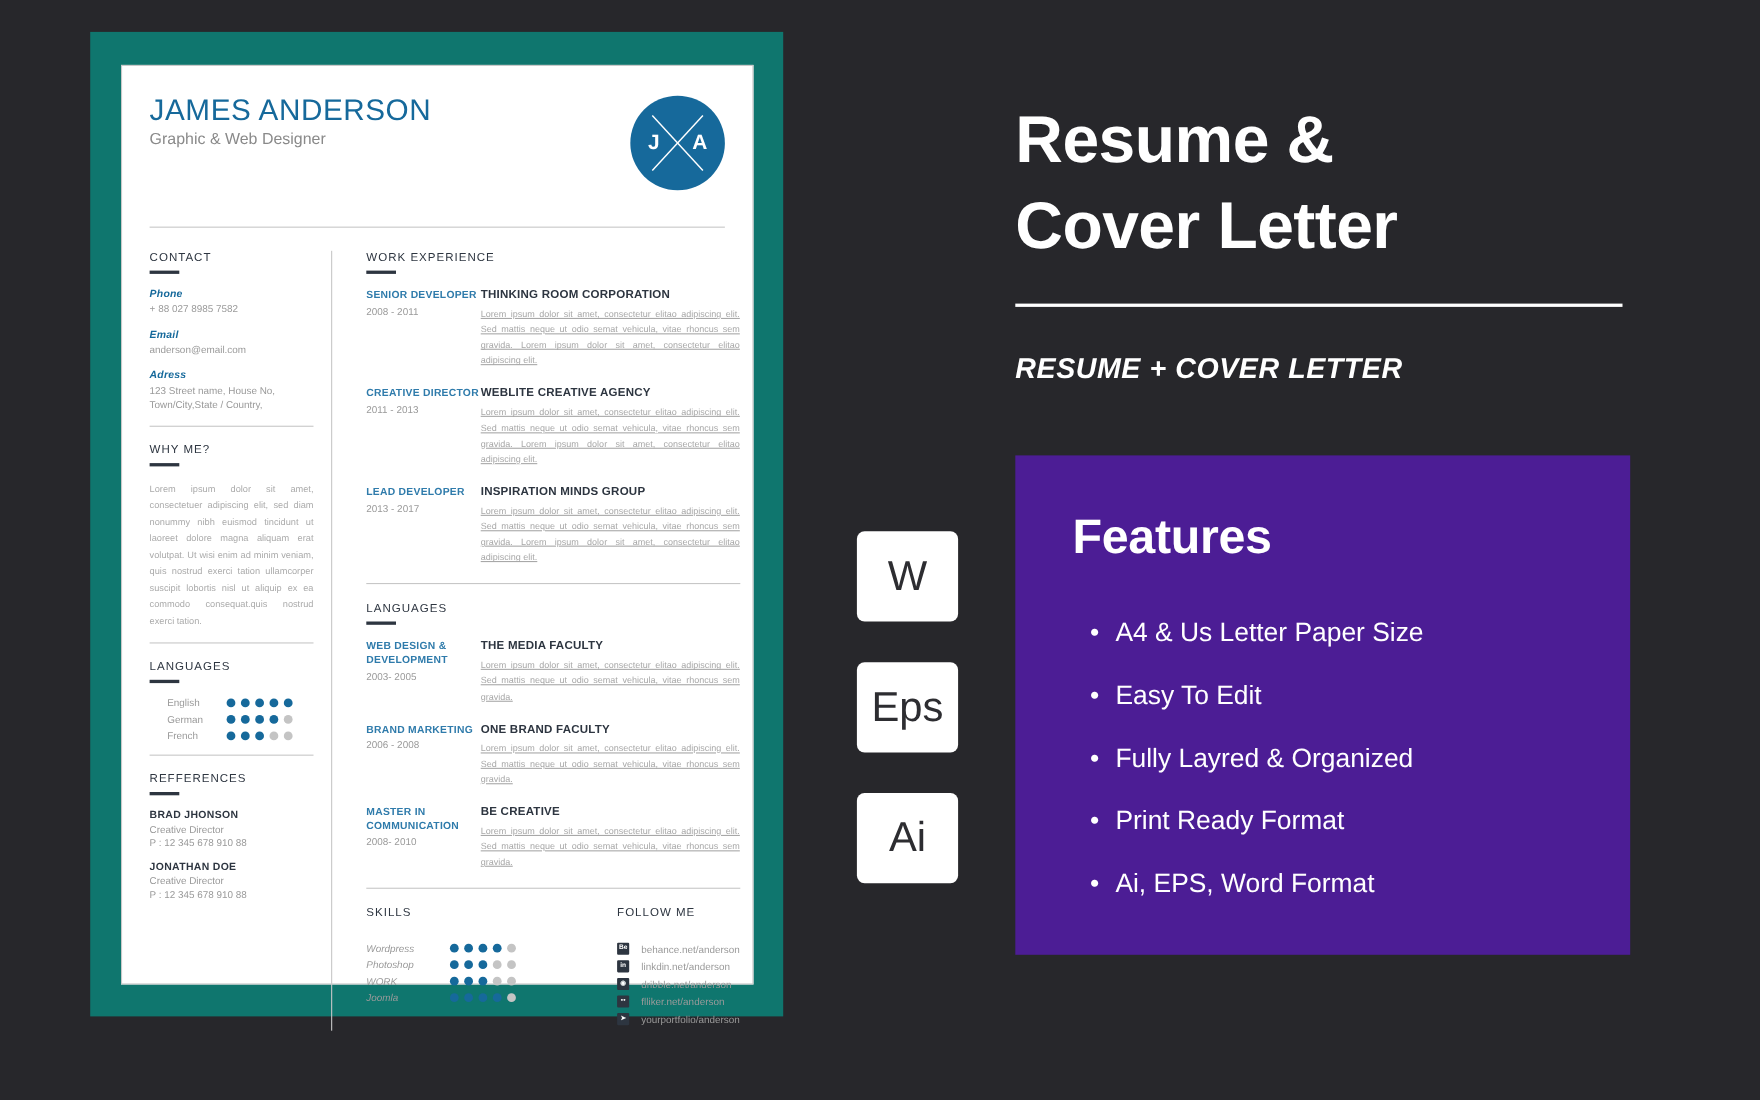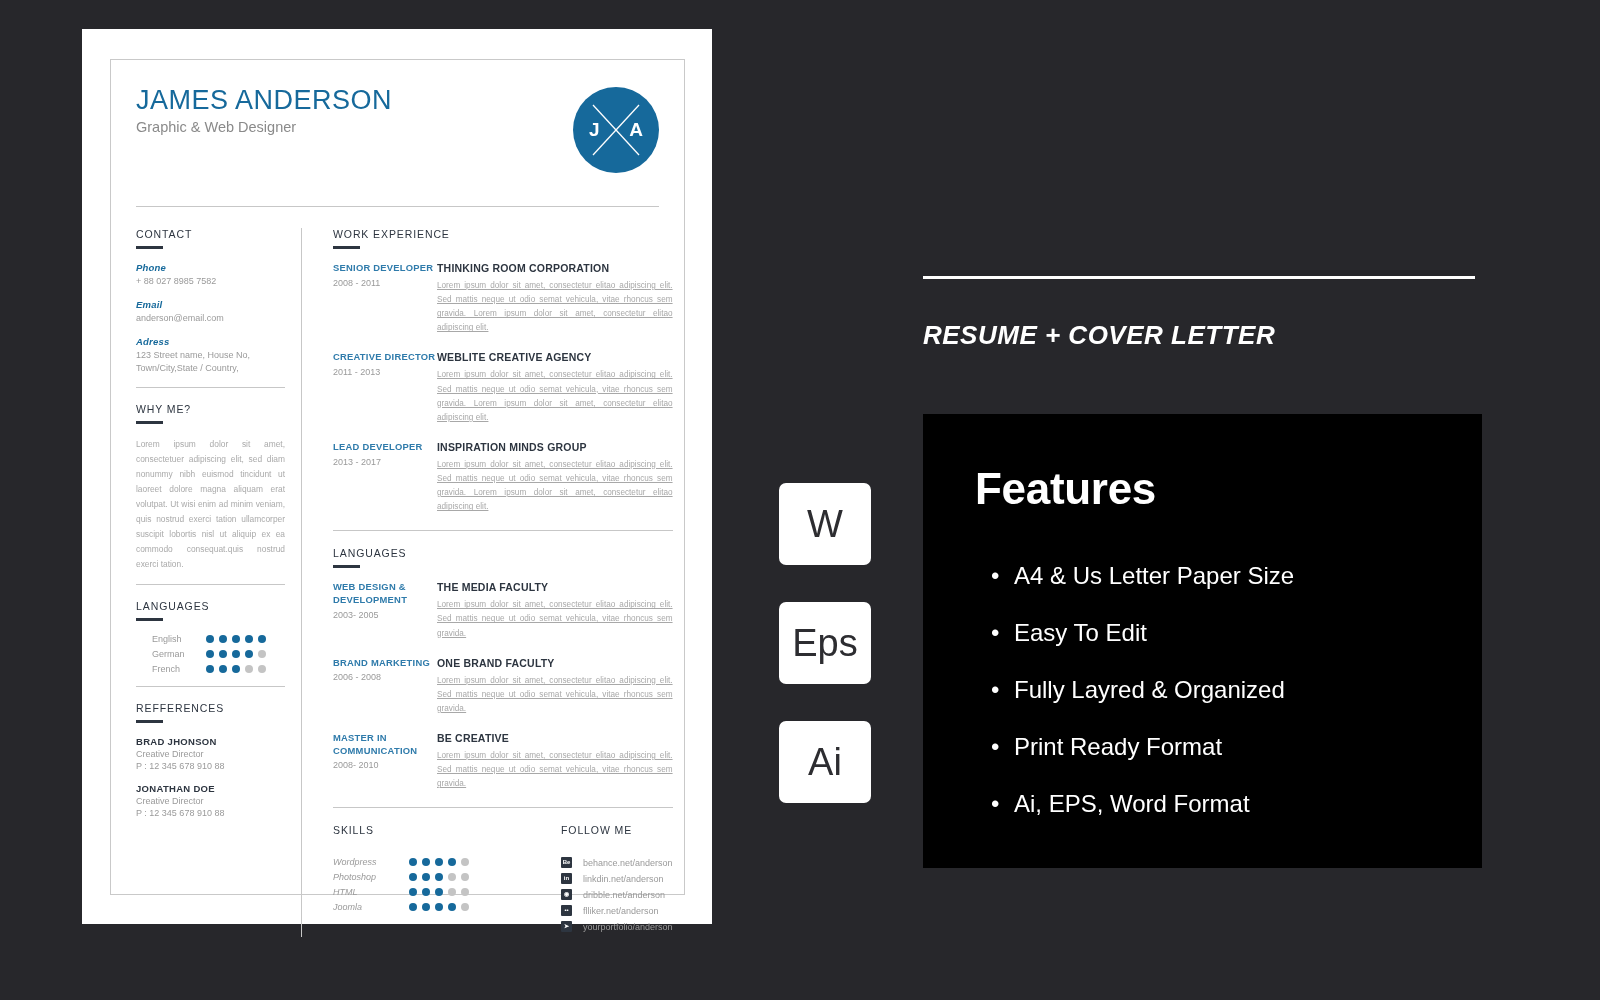--- a/index.html
+++ b/index.html
@@ -8,21 +8,21 @@
     background: #27272b;
     font-family: "Liberation Sans", sans-serif;
     overflow: hidden;
   }
   .stage { position: relative; width: 1600px; height: 1000px; background: #27272b; }
 
   
   .paper-outer {
     position: absolute; left: 82px; top: 29px;
     width: 630px; height: 895px;
-    background: #ffffff;
+    background: #0f766e;
   }
   .paper-inner {
     position: absolute; left: 28px; top: 30px;
     width: 575px; height: 836px;
     background: #ffffff;
     border: 1px solid #c9c9c9;
     padding: 26px 25px 10px 25px;
   }
 
   .res-head { display: flex; align-items: flex-start; justify-content: space-between; }
@@ -127,21 +127,21 @@
 
   .badges { position: absolute; left: 779px; top: 483px; display: flex; flex-direction: column; gap: 37px; }
   .badge {
     width: 92px; height: 82px; background: #fff; border-radius: 7px;
     display: flex; align-items: center; justify-content: center;
     font-size: 38px; color: #2d2d31; font-weight: 400;
   }
 
   .features-panel {
     position: absolute; left: 923px; top: 414px; width: 559px; height: 454px;
-    background: #000000;
+    background: #4c1d95;
   }
   .features-title {
     position: absolute; left: 52px; top: 50px;
     font-size: 44px; font-weight: 700; color: #fff; letter-spacing: -0.3px;
   }
   .features-list { position: absolute; left: 68px; top: 148px; }
   .feature-item {
     display: flex; align-items: baseline; margin-bottom: 29px;
     font-size: 24px; color: #fff;
   }
@@ -352,21 +352,21 @@
                     <span class="skill-name">Photoshop</span>
                     <span class="dots">
                       <span class="dot on"></span>
                       <span class="dot on"></span>
                       <span class="dot on"></span>
                       <span class="dot"></span>
                       <span class="dot"></span>
                     </span>
                   </div>
                   <div class="skill-row">
-                    <span class="skill-name">HTML</span>
+                    <span class="skill-name">WORK</span>
                     <span class="dots">
                       <span class="dot on"></span>
                       <span class="dot on"></span>
                       <span class="dot on"></span>
                       <span class="dot"></span>
                       <span class="dot"></span>
                     </span>
                   </div>
                   <div class="skill-row">
                     <span class="skill-name">Joomla</span>
@@ -406,20 +406,24 @@
                   </div>
                 </div>
             </div>
           </div>
 
         </div>
       </div>
     </div>
   </div>
 
+  <div class="promo-title">
+    <div>Resume &amp;</div>
+    <div>Cover  Letter</div>
+  </div>
   <div class="promo-rule"></div>
   <div class="promo-sub">RESUME + COVER LETTER</div>
 
   <div class="badges" id="badge-list">
       <div class="badge">W</div>
       <div class="badge">Eps</div>
       <div class="badge">Ai</div>
     </div>
 
   <div class="features-panel">

